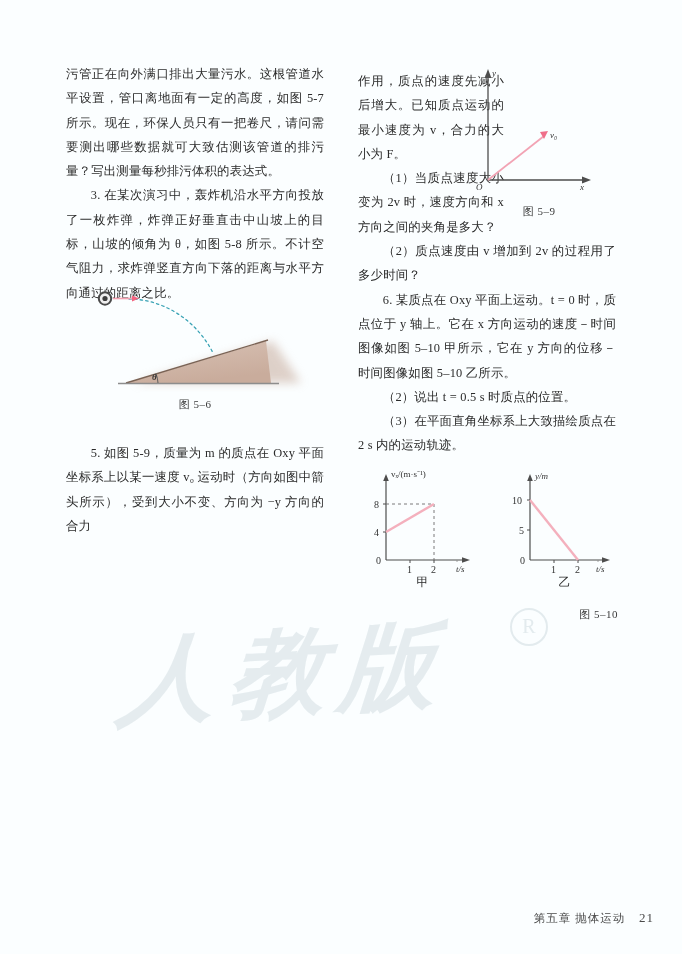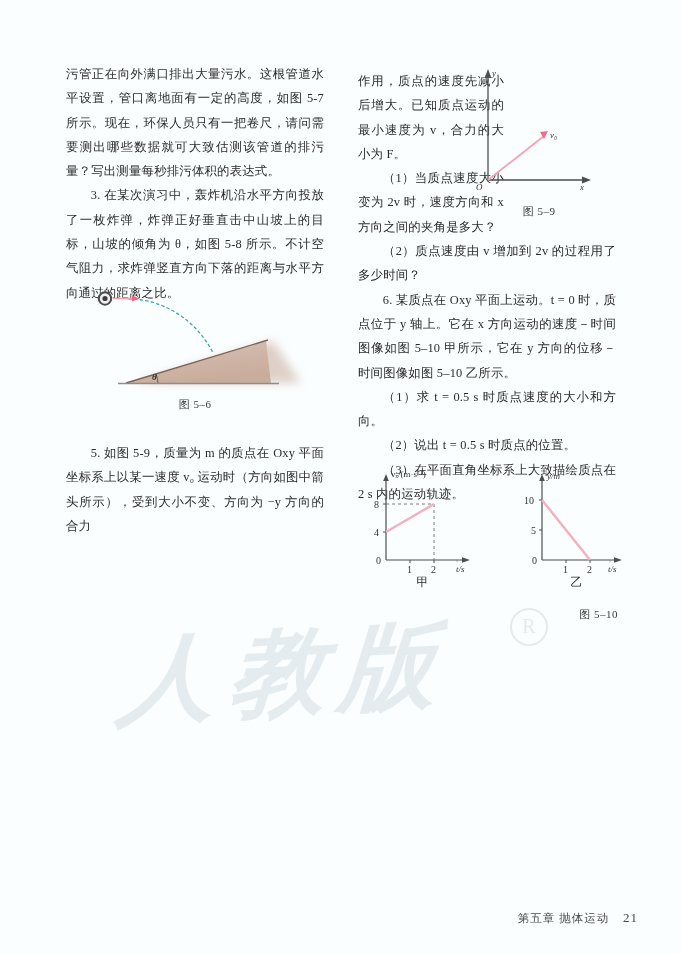--- a/index.html
+++ b/index.html
@@ -100,21 +100,21 @@
   
   .fig510 {
     position: absolute;
     left: 358px;
     top: 462px;
     width: 268px;
     height: 150px;
   }
   .fig510 .graphs {
     display: flex;
-    gap: 24px;
+    gap: 12px;
     justify-content: space-between;
   }
   .fig510 .sublabel {
     font-size: 12px;
     text-align: center;
     margin-top: -4px;
     letter-spacing: 1px;
   }
   .fig510 .cap {
     text-align: right;
@@ -122,21 +122,21 @@
     margin-top: 16px;
   }
 
   
   .footer {
     position: absolute;
     left: 0;
     right: 0;
     bottom: 28px;
     text-align: right;
-    padding-right: 44px;
+    padding-right: 28px;
     font-size: 11.5px;
     color: #4a4a4a;
     letter-spacing: 1px;
   }
   .footer .pg {
     font-family: "Liberation Serif", serif;
     font-size: 13px;
     margin-left: 10px;
   }
 
@@ -202,21 +202,20 @@
     <div class="figcaption cap">图 5–6</div>
   </div>
 
   <div class="col col-right">
 
     <div style="float:right; width:112px; height:152px;"></div>
     <p class="para">作用，质点的速度先减小后增大。已知质点运动的最小速度为 v，合力的大小为 F。</p>
     <p class="para indent">（1）当质点速度大小变为 2v 时，速度方向和 x 方向之间的夹角是多大？</p>
     <p class="para indent">（2）质点速度由 v 增加到 2v 的过程用了多少时间？</p>
     <p class="para indent">6. 某质点在 Oxy 平面上运动。t = 0 时，质点位于 y 轴上。它在 x 方向运动的速度－时间图像如图 5–10 甲所示，它在 y 方向的位移－时间图像如图 5–10 乙所示。</p>
-    <p class="para indent">（1）求 t = 0.5 s 时质点速度的大小和方向。</p>
     <p class="para indent">（2）说出 t = 0.5 s 时质点的位置。</p>
     <p class="para indent">（3）在平面直角坐标系上大致描绘质点在 2 s 内的运动轨迹。</p>
   </div>
 
   <div class="fig59">
     <svg width="134" height="128" viewBox="0 0 134 128">
 
       <line x1="22" y1="118" x2="22" y2="14" stroke="#4d4d4d" stroke-width="1.3"></line>
       <polygon points="18.6,16 22,7 25.4,16" fill="#4d4d4d"></polygon>
       <text x="26" y="14" class="axis-text" font-size="11" font-style="italic">y</text>

